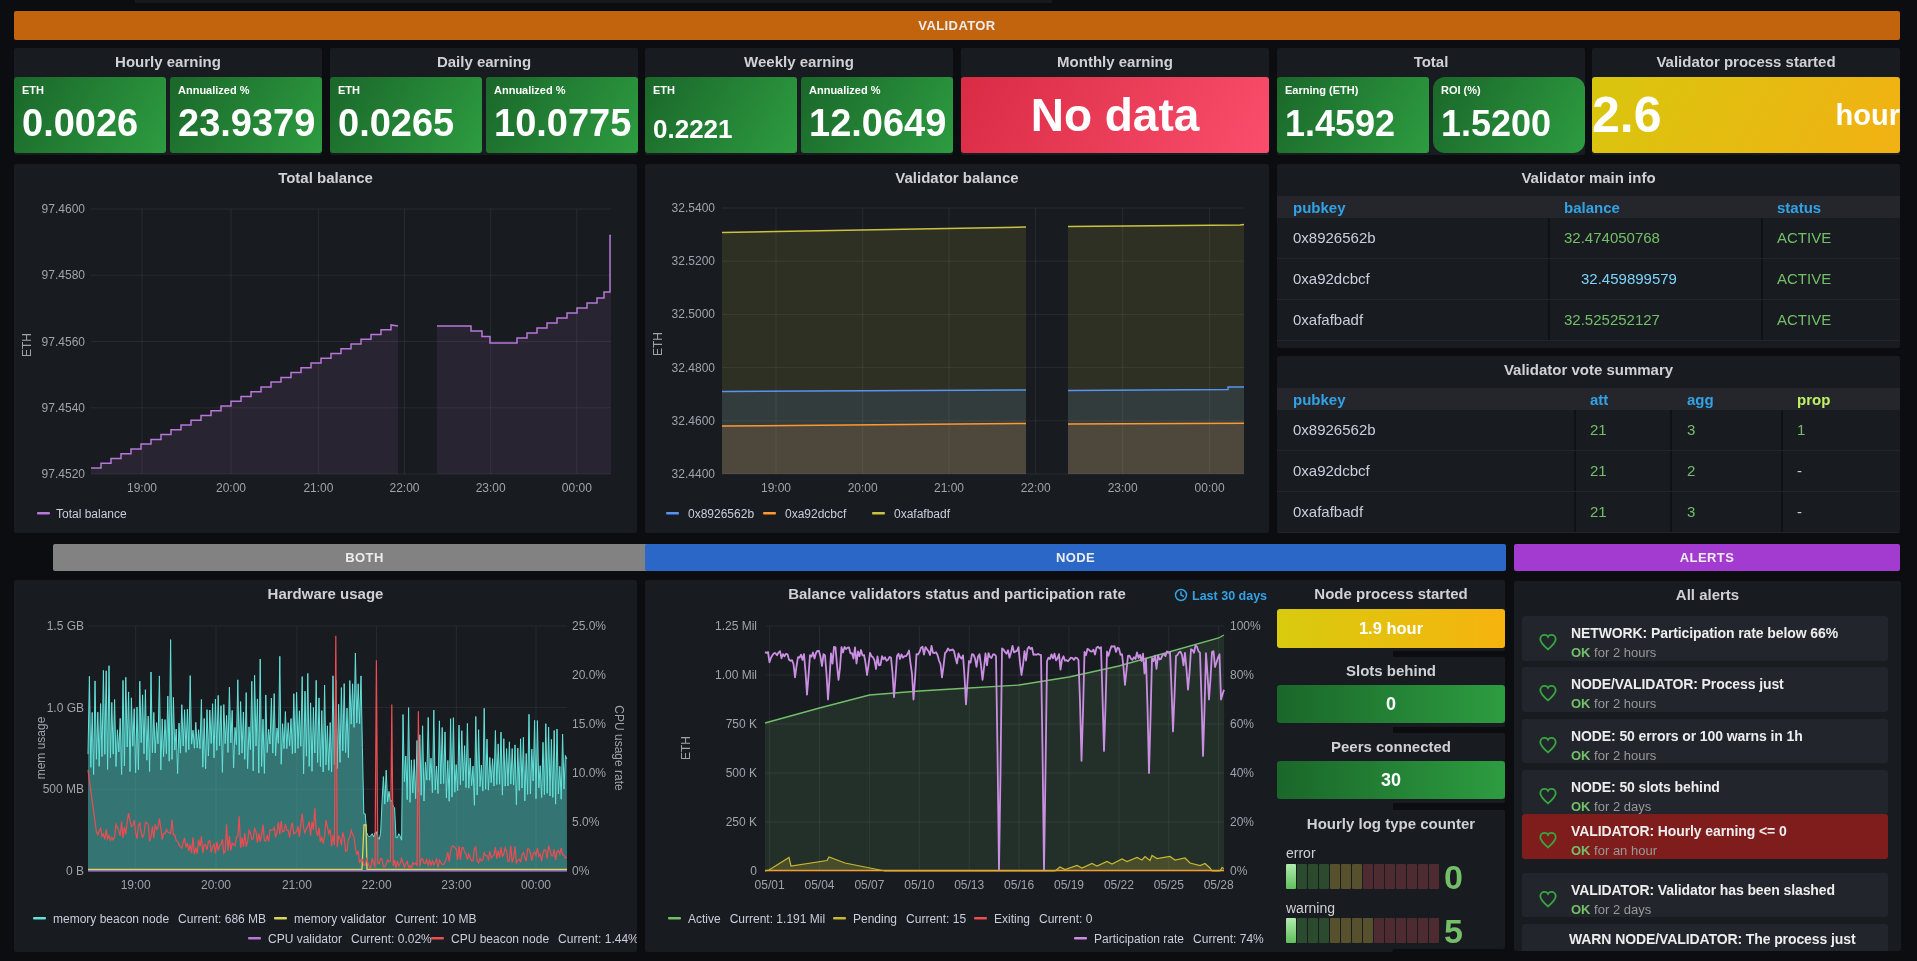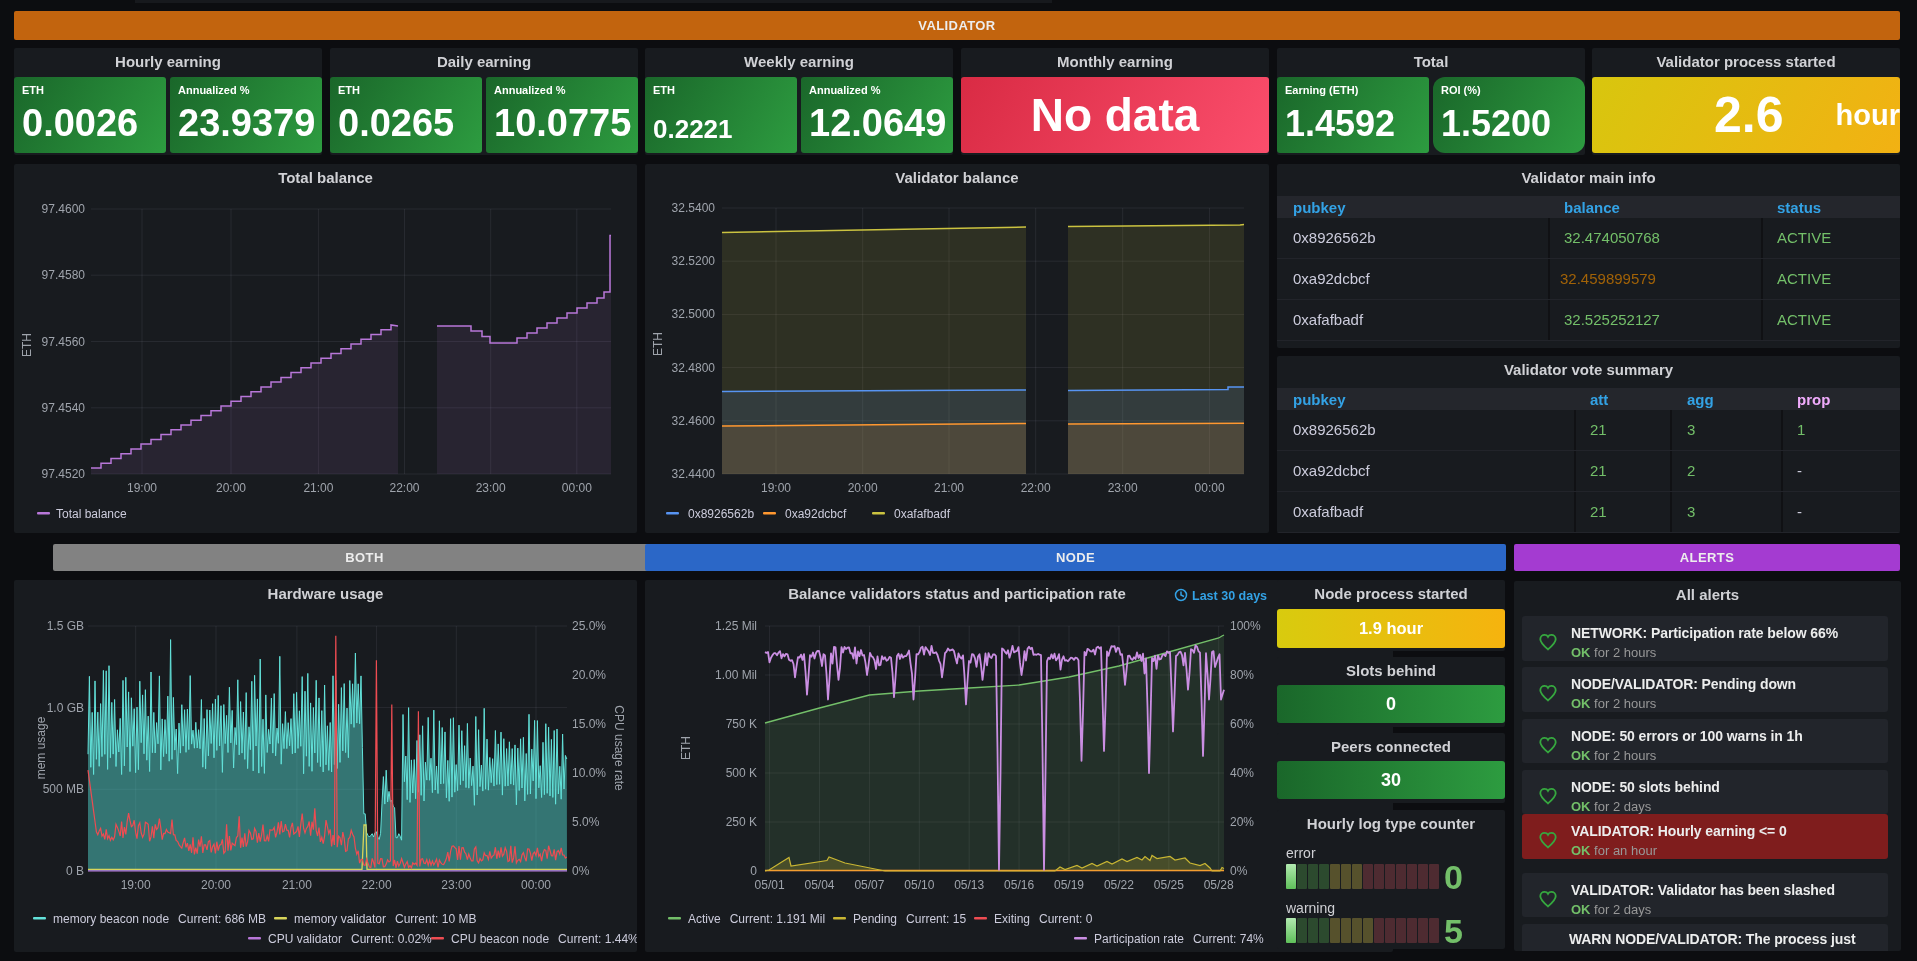--- a/index.html
+++ b/index.html
@@ -65,21 +65,21 @@
       <div style="position:absolute;left:8px;bottom:8px;"><span style="font-size:36px;font-weight:700;color:#fff;">1.4592</span></div>
     </div>
     <div style="position:absolute;left:156px;top:29px;width:152px;height:76px;background:linear-gradient(120deg,#1a672a,#2d9c40);border-radius:12px;">
       <div style="position:absolute;left:8px;top:7px;font-size:11px;font-weight:700;color:#fff;">ROI (%)</div>
       <div style="position:absolute;left:8px;bottom:8px;"><span style="font-size:36px;font-weight:700;color:#fff;">1.5200</span></div>
     </div>
   </div>
 <div class="panel" style="left:1592px;top:48px;width:308px;height:107px;">
     <div class="ptitle" style="top:5px;width:308px;">Validator process started</div>
     <div style="position:absolute;left:0px;top:29px;width:308px;height:76px;background:linear-gradient(120deg,#d8c60e,#f2b113);border-radius:3px;">
-      <div style="position:absolute;left:0;right:0;top:0;bottom:0;display:flex;align-items:center;justify-content:flex-end;gap:44px;">
+      <div style="position:absolute;left:0;right:0;top:0;bottom:0;display:flex;align-items:center;justify-content:space-between;">
         <span style="font-size:50px;font-weight:700;color:#fff;">2.6</span>
         <span style="font-size:29px;font-weight:700;color:#fff;margin-left:8px;">hour</span>
       </div>
     </div>
   </div>
 <div class="panel" style="left:14px;top:164px;width:623px;height:369px;">
     <div class="ptitle" style="top:5px;width:623px;">Total balance</div>
     <svg width="623" height="369" viewBox="0 0 623 369">
       <line x1="77" y1="45.0" x2="597" y2="45.0" stroke="rgba(204,204,220,0.09)" stroke-width="1"></line>
       <line x1="77" y1="111.2" x2="597" y2="111.2" stroke="rgba(204,204,220,0.09)" stroke-width="1"></line>
@@ -169,36 +169,36 @@
     </div>
     <div style="position:absolute;left:271px;top:54px;width:2px;height:123px;background:#101114;"></div>
     <div style="position:absolute;left:484px;top:54px;width:2px;height:123px;background:#101114;"></div>
     <div style="position:absolute;left:0;top:54px;width:100%;height:41px;border-bottom:1px solid #22242a;">
       <div style="position:absolute;left:16px;top:11px;font-size:15px;color:#ccccdc;">0x8926562b</div>
       <div style="position:absolute;left:287px;top:11px;font-size:15px;color:#73bf69;">32.474050768</div>
       <div style="position:absolute;left:500px;top:11px;font-size:15px;color:#73bf69;">ACTIVE</div>
     </div>
     <div style="position:absolute;left:0;top:95px;width:100%;height:41px;border-bottom:1px solid #22242a;">
       <div style="position:absolute;left:16px;top:11px;font-size:15px;color:#ccccdc;">0xa92dcbcf</div>
-      <div style="position:absolute;left:283px;top:11px;font-size:15px;color:#a16207;">32.459899579</div>
+      <div style="position:absolute;left:304px;top:11px;font-size:15px;color:#7dd3fc;">32.459899579</div>
       <div style="position:absolute;left:500px;top:11px;font-size:15px;color:#73bf69;">ACTIVE</div>
     </div>
     <div style="position:absolute;left:0;top:136px;width:100%;height:41px;border-bottom:1px solid #22242a;">
       <div style="position:absolute;left:16px;top:11px;font-size:15px;color:#ccccdc;">0xafafbadf</div>
       <div style="position:absolute;left:287px;top:11px;font-size:15px;color:#73bf69;">32.525252127</div>
       <div style="position:absolute;left:500px;top:11px;font-size:15px;color:#73bf69;">ACTIVE</div>
     </div>
   </div>
 <div class="panel" style="left:1277px;top:356px;width:623px;height:177px;">
     <div class="ptitle" style="top:5px;width:623px;">Validator vote summary</div>
     <div style="position:absolute;left:0;top:32px;width:100%;height:22px;background:#24262c;">
       <div style="position:absolute;left:16px;top:3px;font-size:15px;font-weight:700;color:#33a2e5;">pubkey</div>
       <div style="position:absolute;left:313px;top:3px;font-size:15px;font-weight:700;color:#33a2e5;">att</div>
       <div style="position:absolute;left:410px;top:3px;font-size:15px;font-weight:700;color:#33a2e5;">agg</div>
-      <div style="position:absolute;left:520px;top:3px;font-size:15px;font-weight:700;color:#f0abfc;">prop</div>
+      <div style="position:absolute;left:520px;top:3px;font-size:15px;font-weight:700;color:#bef264;">prop</div>
     </div>
     <div style="position:absolute;left:297px;top:54px;width:2px;height:123px;background:#101114;"></div>
     <div style="position:absolute;left:393px;top:54px;width:2px;height:123px;background:#101114;"></div>
     <div style="position:absolute;left:504px;top:54px;width:2px;height:123px;background:#101114;"></div>
     <div style="position:absolute;left:0;top:54px;width:100%;height:41px;border-bottom:1px solid #22242a;">
       <div style="position:absolute;left:16px;top:11px;font-size:15px;color:#ccccdc;">0x8926562b</div>
       <div style="position:absolute;left:313px;top:11px;font-size:15px;color:#73bf69;">21</div>
       <div style="position:absolute;left:410px;top:11px;font-size:15px;color:#73bf69;">3</div>
       <div style="position:absolute;left:520px;top:11px;font-size:15px;color:#73bf69;">1</div>
     </div>
@@ -389,21 +389,21 @@
       <svg width="22" height="22" viewBox="0 0 24 24" style="position:absolute;left:15px;top:15px;">
         <path d="M12 20.1 C7.2 16 3.6 12.9 3.6 9.0 C3.6 6.3 5.7 4.3 8.3 4.3 C9.9 4.3 11.3 5.1 12 6.4 C12.7 5.1 14.1 4.3 15.7 4.3 C18.3 4.3 20.4 6.3 20.4 9.0 C20.4 12.9 16.8 16 12 20.1 Z" fill="none" stroke="#36a83f" stroke-width="2"></path>
       </svg>
       <div style="position:absolute;left:49px;top:9px;font-size:14px;font-weight:700;color:#eceded;letter-spacing:-0.1px;">NETWORK: Participation rate below 66%</div>
       <div style="position:absolute;left:49px;top:29px;font-size:13px;color:#989898;"><span style="color:#73bf69;font-weight:700;">OK</span> for 2 hours</div>
     </div>
     <div style="position:absolute;left:8px;top:86.3px;width:366px;height:44.5px;background:#22252b;border-radius:3px;">
       <svg width="22" height="22" viewBox="0 0 24 24" style="position:absolute;left:15px;top:15px;">
         <path d="M12 20.1 C7.2 16 3.6 12.9 3.6 9.0 C3.6 6.3 5.7 4.3 8.3 4.3 C9.9 4.3 11.3 5.1 12 6.4 C12.7 5.1 14.1 4.3 15.7 4.3 C18.3 4.3 20.4 6.3 20.4 9.0 C20.4 12.9 16.8 16 12 20.1 Z" fill="none" stroke="#36a83f" stroke-width="2"></path>
       </svg>
-      <div style="position:absolute;left:49px;top:9px;font-size:14px;font-weight:700;color:#eceded;letter-spacing:-0.1px;">NODE/VALIDATOR: Pending down</div>
+      <div style="position:absolute;left:49px;top:9px;font-size:14px;font-weight:700;color:#eceded;letter-spacing:-0.1px;">NODE/VALIDATOR: Process just</div>
       <div style="position:absolute;left:49px;top:29px;font-size:13px;color:#989898;"><span style="color:#73bf69;font-weight:700;">OK</span> for 2 hours</div>
     </div>
     <div style="position:absolute;left:8px;top:137.6px;width:366px;height:44.5px;background:#22252b;border-radius:3px;">
       <svg width="22" height="22" viewBox="0 0 24 24" style="position:absolute;left:15px;top:15px;">
         <path d="M12 20.1 C7.2 16 3.6 12.9 3.6 9.0 C3.6 6.3 5.7 4.3 8.3 4.3 C9.9 4.3 11.3 5.1 12 6.4 C12.7 5.1 14.1 4.3 15.7 4.3 C18.3 4.3 20.4 6.3 20.4 9.0 C20.4 12.9 16.8 16 12 20.1 Z" fill="none" stroke="#36a83f" stroke-width="2"></path>
       </svg>
       <div style="position:absolute;left:49px;top:9px;font-size:14px;font-weight:700;color:#eceded;letter-spacing:-0.1px;">NODE: 50 errors or 100 warns in 1h</div>
       <div style="position:absolute;left:49px;top:29px;font-size:13px;color:#989898;"><span style="color:#73bf69;font-weight:700;">OK</span> for 2 hours</div>
     </div>
     <div style="position:absolute;left:8px;top:188.89999999999998px;width:366px;height:44.5px;background:#22252b;border-radius:3px;">

